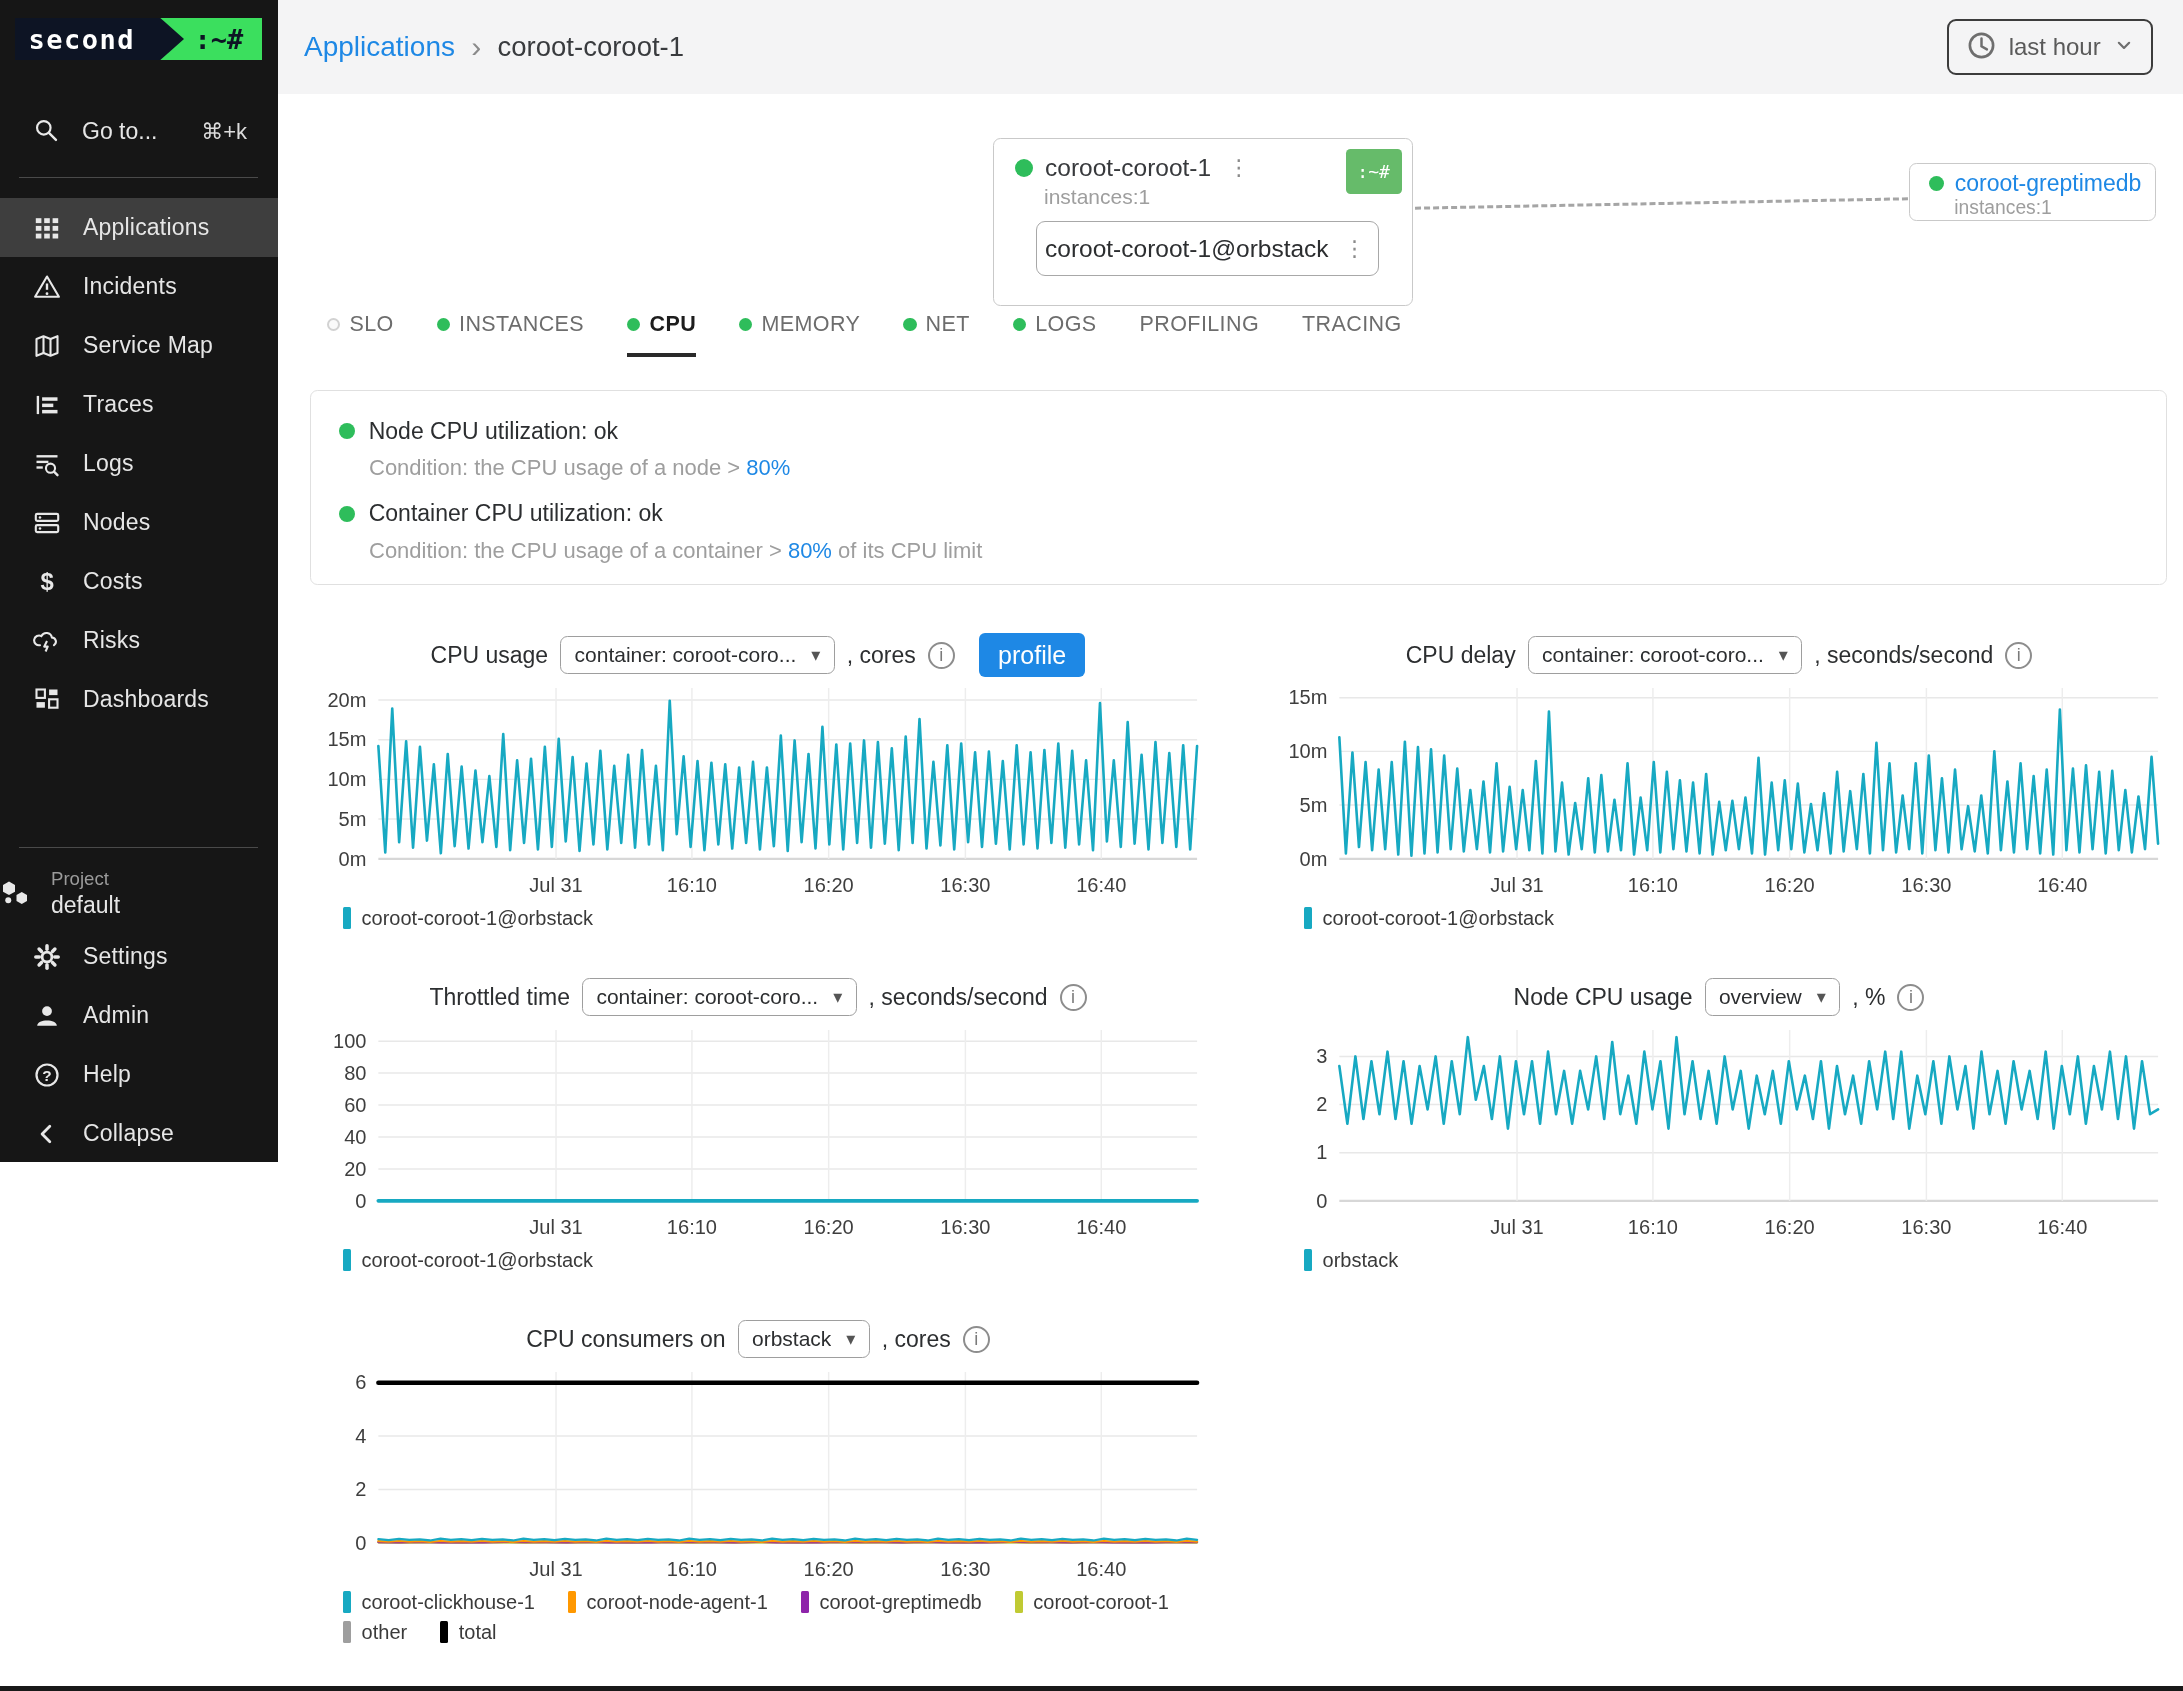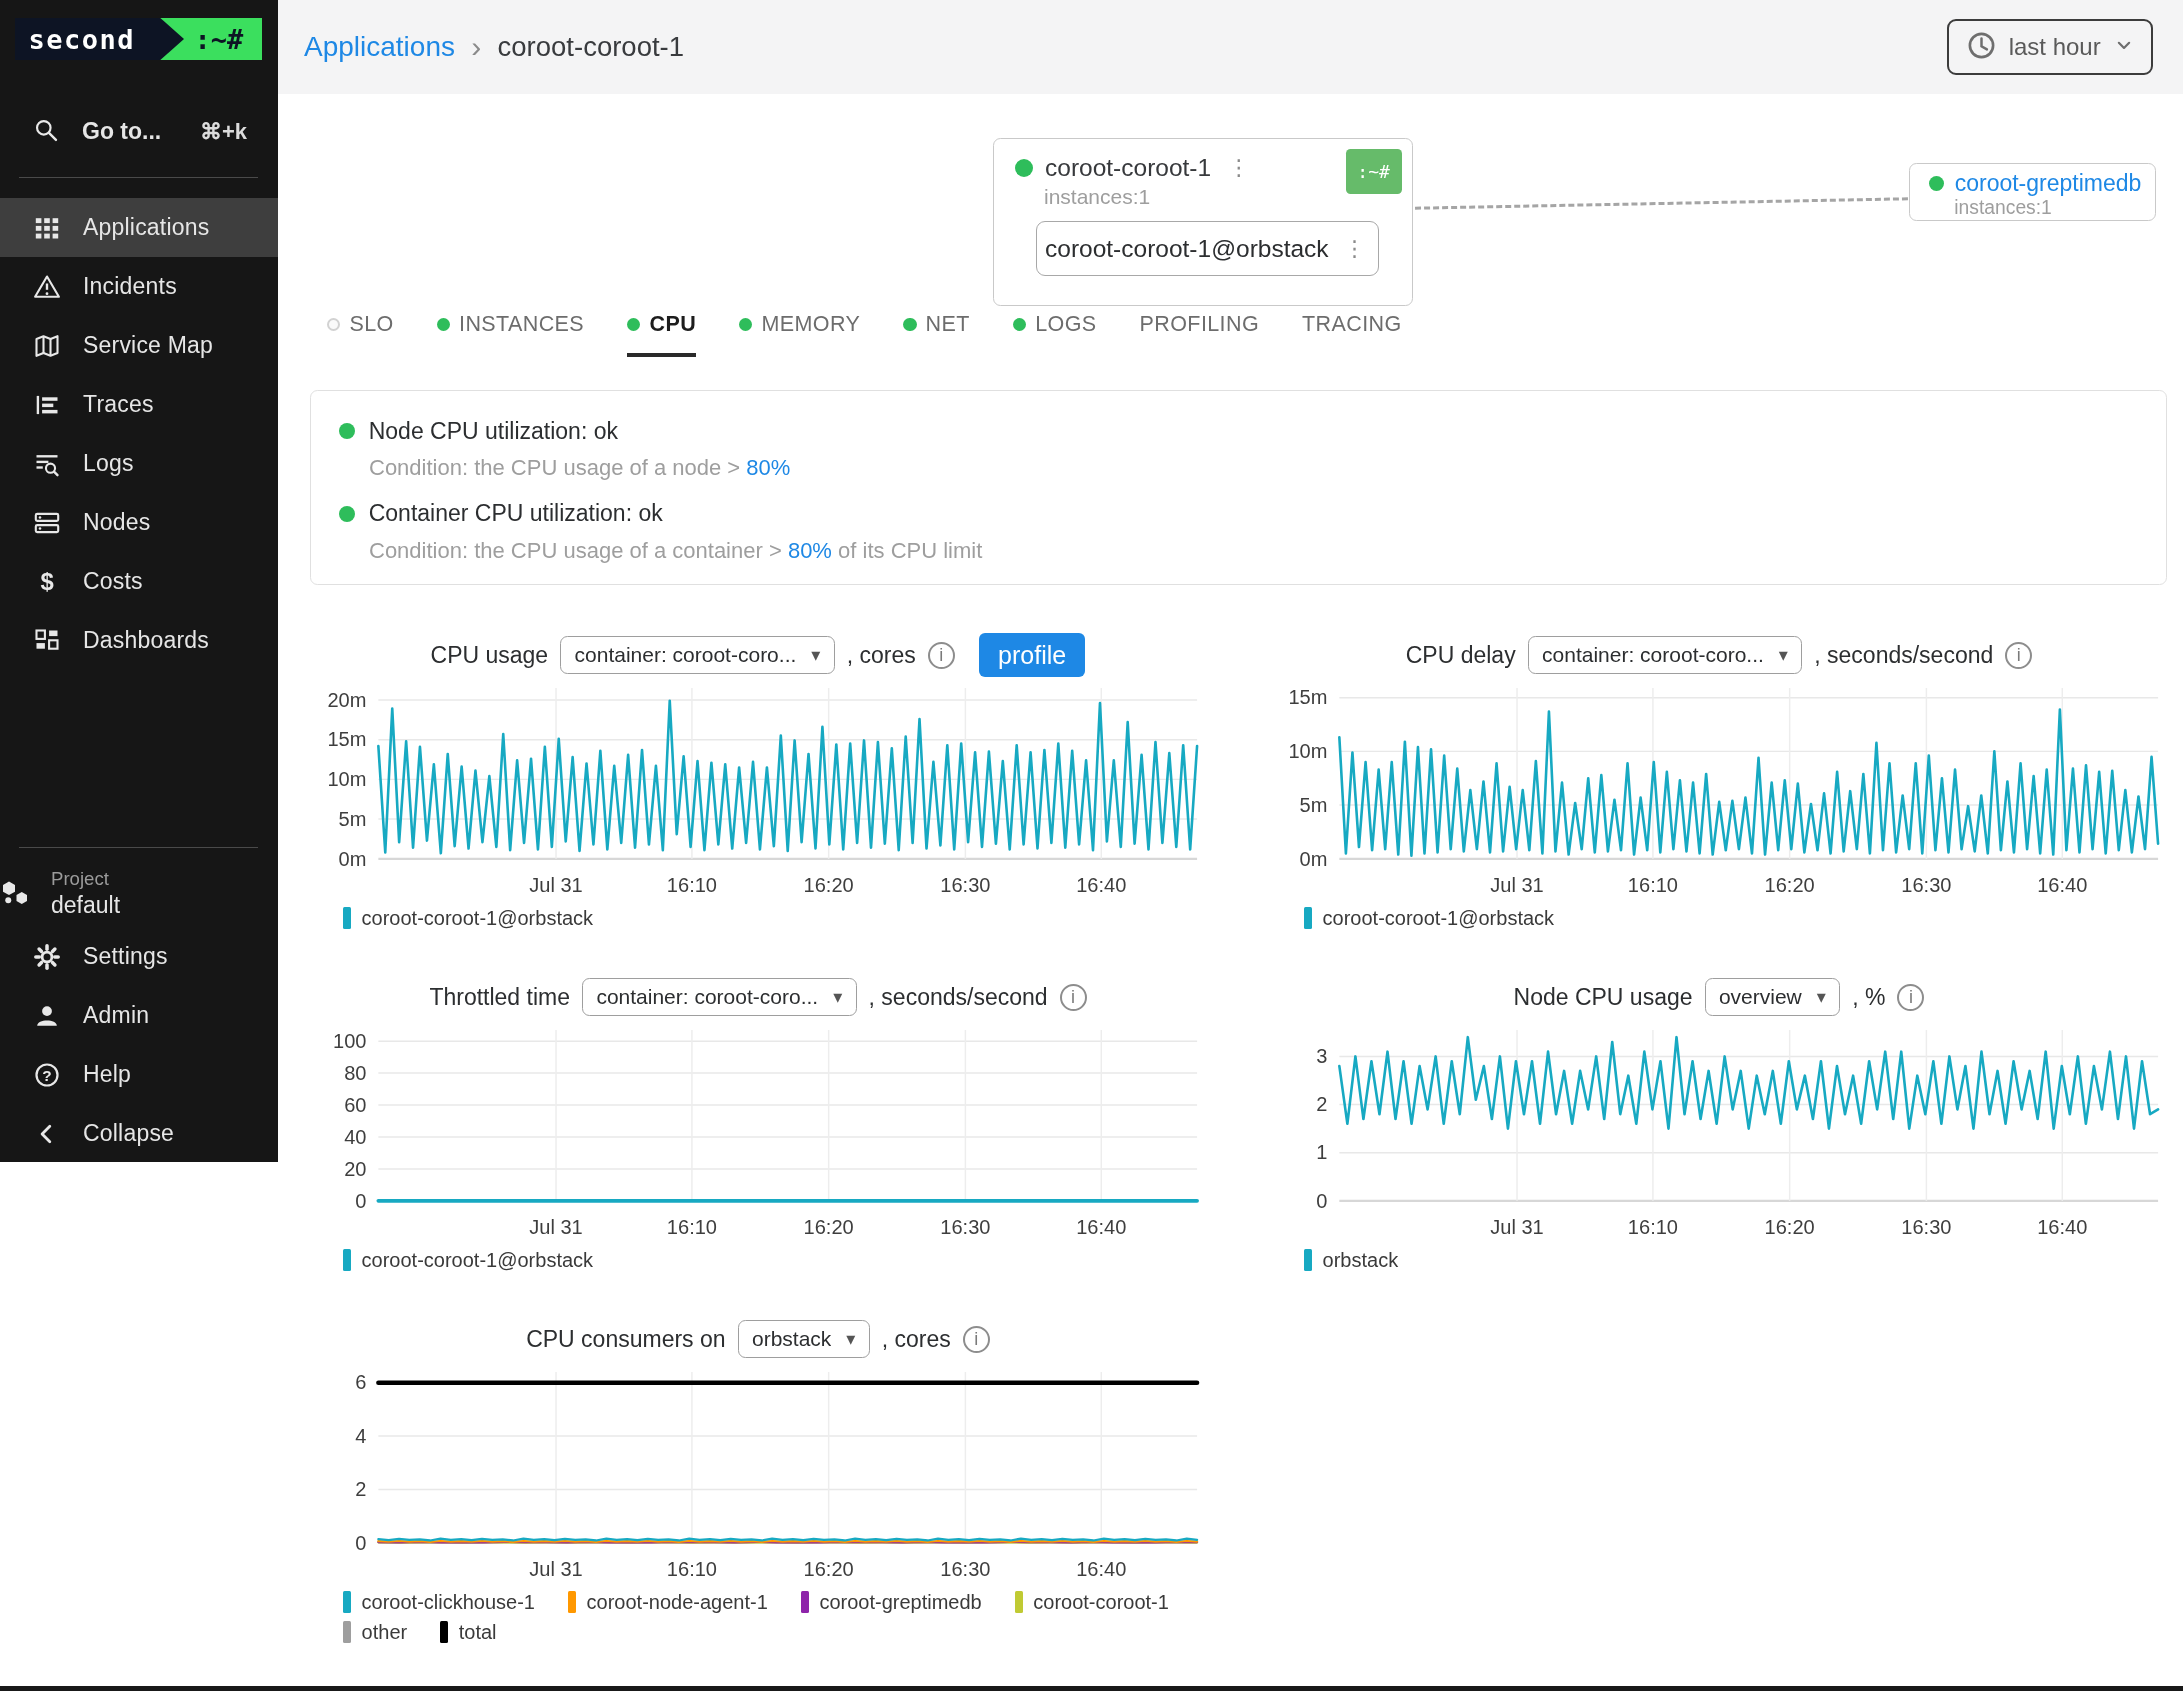--- a/index.html
+++ b/index.html
@@ -4,21 +4,21 @@
 <style>
   * { margin:0; padding:0; box-sizing:border-box; }
   html,body { width:2183px; height:1692px; background:#ffffff; font-family:"Liberation Sans", sans-serif; overflow:hidden; position:relative; }
 
   
   .sidebar { position:absolute; left:0; top:0; width:278px; height:1162px; background:#161616; color:#e8e8e8; z-index:5; }
   .logo { position:absolute; left:15px; top:18px; width:247px; height:42px; background:#3bdf5e; display:flex; align-items:center; }
   .logo-dark { height:100%; width:169px; background:#0d1424; clip-path:polygon(0 0, 86% 0, 100% 50%, 86% 100%, 0 100%); display:flex; align-items:center; padding-left:13.4px; }
   .logo-word { color:#ffffff; font-family:"DejaVu Sans Mono", monospace; font-weight:bold; font-size:27px; letter-spacing:1.5px; }
   .logo-prompt { color:#0d1424; font-family:"DejaVu Sans Mono", monospace; font-weight:bold; font-size:27px; margin-left:10.4px; }
-  .goto { position:absolute; left:0; top:110px; width:278px; height:43px; display:flex; align-items:center; padding:0 31px 0 33px; cursor:pointer;font-weight:bold; }
+  .goto { position:absolute; left:0; top:110px; width:278px; height:43px; display:flex; align-items:center; padding:0 31px 0 33px; cursor:pointer; }
   .goto-label { font-size:23px; color:#e6e6e6; margin-left:22px; }
   .goto-key { margin-left:auto; font-size:22px; color:#dcdcdc; }
   .side-divider { position:absolute; left:19.3px; width:239px; height:0; border-top:1.5px solid #4a4a4a; }
   .d1 { top:177px; } .d2 { top:847px; }
   .nav { position:absolute; left:0; top:198px; width:278px; }
   .nav2 { position:absolute; left:0; top:927px; width:278px; }
   .nav-item { height:59px; display:flex; align-items:center; padding-left:31px; cursor:pointer; }
   .nav-item .icon { width:31px; display:flex; justify-content:center; }
   .nav-item .lbl { font-size:23px; margin-left:21px; color:#e6e6e6; letter-spacing:0.2px; }
   .nav-item.active { background:#3e3e3e; }
@@ -186,20 +186,29 @@
         </span>
       <span class="lbl">Nodes</span>
     </div>
     <div class="nav-item">
       <span class="icon">
           <svg width="28" height="28" viewBox="0 0 40 40">
             <text x="20" y="31" text-anchor="middle" font-size="34" font-weight="bold" fill="#e8e8e8" font-family="Liberation Sans, sans-serif">$</text>
           </svg>
         </span>
       <span class="lbl">Costs</span>
+    </div>
+    <div class="nav-item">
+      <span class="icon">
+          <svg width="28" height="28" viewBox="0 0 40 40">
+            <path d="M10 26 a7 7 0 1 1 2 -13 a8 8 0 0 1 15 2 a6 6 0 0 1 3 11" fill="none" stroke="#e8e8e8" stroke-width="3" stroke-linecap="round"></path>
+            <path d="M20 20 L16 28 H21 L18 35" fill="none" stroke="#e8e8e8" stroke-width="3" stroke-linejoin="round"></path>
+          </svg>
+        </span>
+      <span class="lbl">Risks</span>
     </div>
     <div class="nav-item">
       <span class="icon">
           <svg width="28" height="28" viewBox="0 0 40 40">
             <rect x="5" y="5" width="12" height="12" fill="none" stroke="#e8e8e8" stroke-width="3"></rect>
             <rect x="23" y="5" width="12" height="8" fill="#e8e8e8"></rect>
             <rect x="5" y="23" width="12" height="8" fill="#e8e8e8"></rect>
             <rect x="23" y="19" width="12" height="12" fill="none" stroke="#e8e8e8" stroke-width="3"></rect>
           </svg>
         </span>

